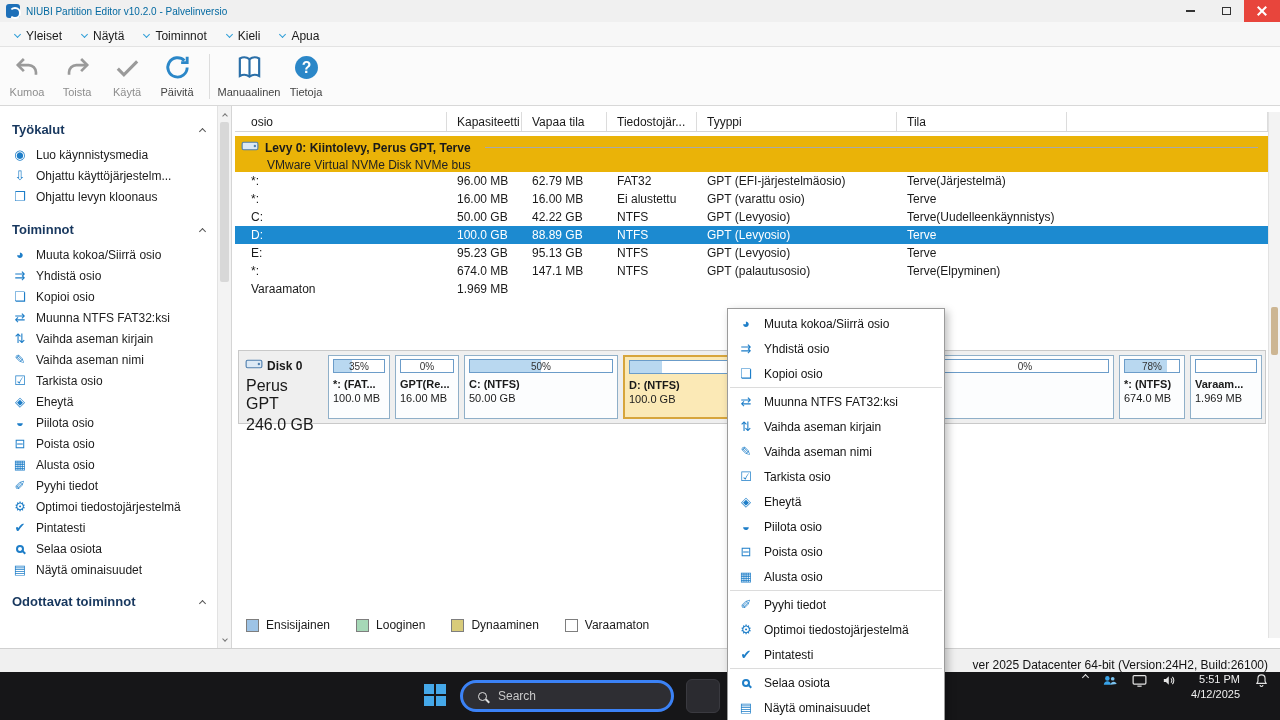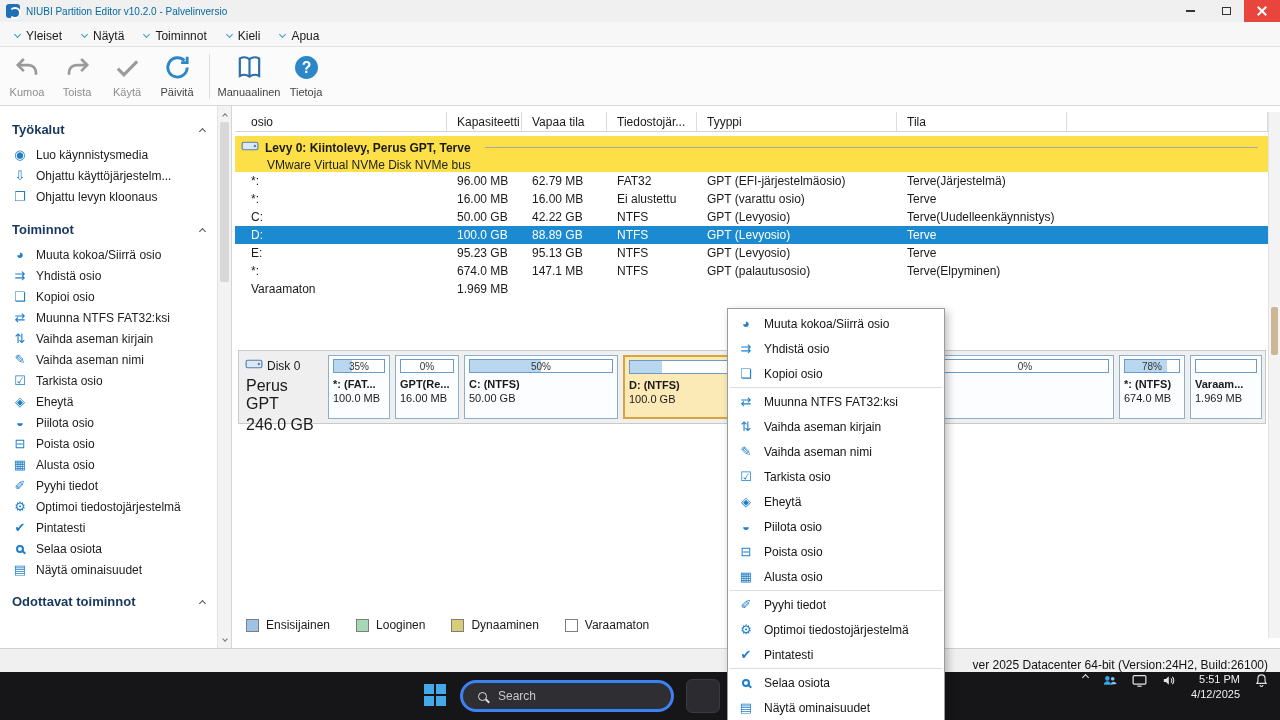--- a/index.html
+++ b/index.html
@@ -48,35 +48,35 @@
   .sscroll{position:absolute;right:0;top:0;bottom:0;width:14px;background:#f3f3f3;border-left:1px solid #e2e2e2}
   .sarrow{position:absolute;left:0;width:14px;height:14px;display:flex;align-items:center;justify-content:center;color:#777}
   .sarrow.top{top:1px}.sarrow.bot{bottom:1px}
   .sscroll .thumb{position:absolute;left:2px;right:2px;top:16px;height:160px;background:#d8d8d8;border-radius:2px}
 
   
   .main{position:absolute;left:232px;right:0;top:106px;bottom:72px;background:#fff}
   .cols{position:absolute;top:6px;left:3px;right:12px;height:20px;display:grid;grid-template-columns:212px 75px 85px 90px 200px 170px 1fr;border-bottom:1px solid #d5d5d5;align-items:center}
   .cols .col{height:100%;display:flex;align-items:center;padding-left:10px;border-right:1px solid #dcdcdc;color:#1a1a1a;white-space:nowrap;overflow:hidden}
   .cols .col:first-child{padding-left:16px}
-  .grouprow{position:absolute;top:30px;left:3px;right:12px;height:36px;background:#fde047;padding:3px 10px 0 6px}
+  .grouprow{position:absolute;top:30px;left:3px;right:12px;height:36px;background:#eab308;padding:3px 10px 0 6px}
   .g1{display:flex;align-items:center;gap:6px}
   .g1 .gtitle{font-weight:bold;white-space:nowrap}
   .g1 .gline{flex:1;height:1px;background:#a9a9a9;margin-left:8px}
   .g2{padding-left:26px;margin-top:2px;color:#222}
   .rows{position:absolute;top:66px;left:3px;right:12px}
   .trow{display:grid;grid-template-columns:212px 75px 85px 90px 200px 170px 1fr;height:18px;align-items:center}
   .trow>div{padding-left:10px;white-space:nowrap;overflow:hidden}
   .trow>div:first-child{padding-left:16px}
   .trow.selected{background:var(--selection,#1c8ad0);color:#fff}
 
   
   .disk-strip{position:absolute;top:244px;left:6px;right:14px;height:74px;background:#efefef;border:1px solid #c9c9c9;display:flex;gap:5px;padding:4px;align-items:stretch}
   .dinfo{width:80px;flex:none;padding:2px 0 0 2px}
-  .dinfo .d1{display:flex;align-items:center;gap:4px;font-weight:normal}
+  .dinfo .d1{display:flex;align-items:center;gap:4px;font-weight:bold}
   .dinfo .d1 svg{width:18px;height:14px}
   .dinfo .d2,.dinfo .d3{font-size:16px;margin-top:3px;padding-left:1px}
   .blk{flex:none;border:1px solid #8fafc8;background:#fcfdfe;display:flex;flex-direction:column;padding:3px 4px 2px;overflow:hidden}
   .blk .bar{position:relative;height:14px;border:1px solid #6b9cc9;background:#fff;flex:none}
   .blk .fill{position:absolute;left:0;top:0;bottom:0;background:var(--bar-fill,#b9d8f0)}
   .blk .pct{position:absolute;inset:0;display:flex;align-items:center;justify-content:center;font-size:10px;color:#333}
   .blk .blabel{font-weight:bold;font-size:11px;margin-top:5px;white-space:nowrap}
   .blk .bsize{font-size:11px;margin-top:2px;white-space:nowrap}
   .blk.selected{border:2px solid var(--selected-block-border,#d7a53c);background:var(--selected-block-bg,#fbe9b6)}
 

